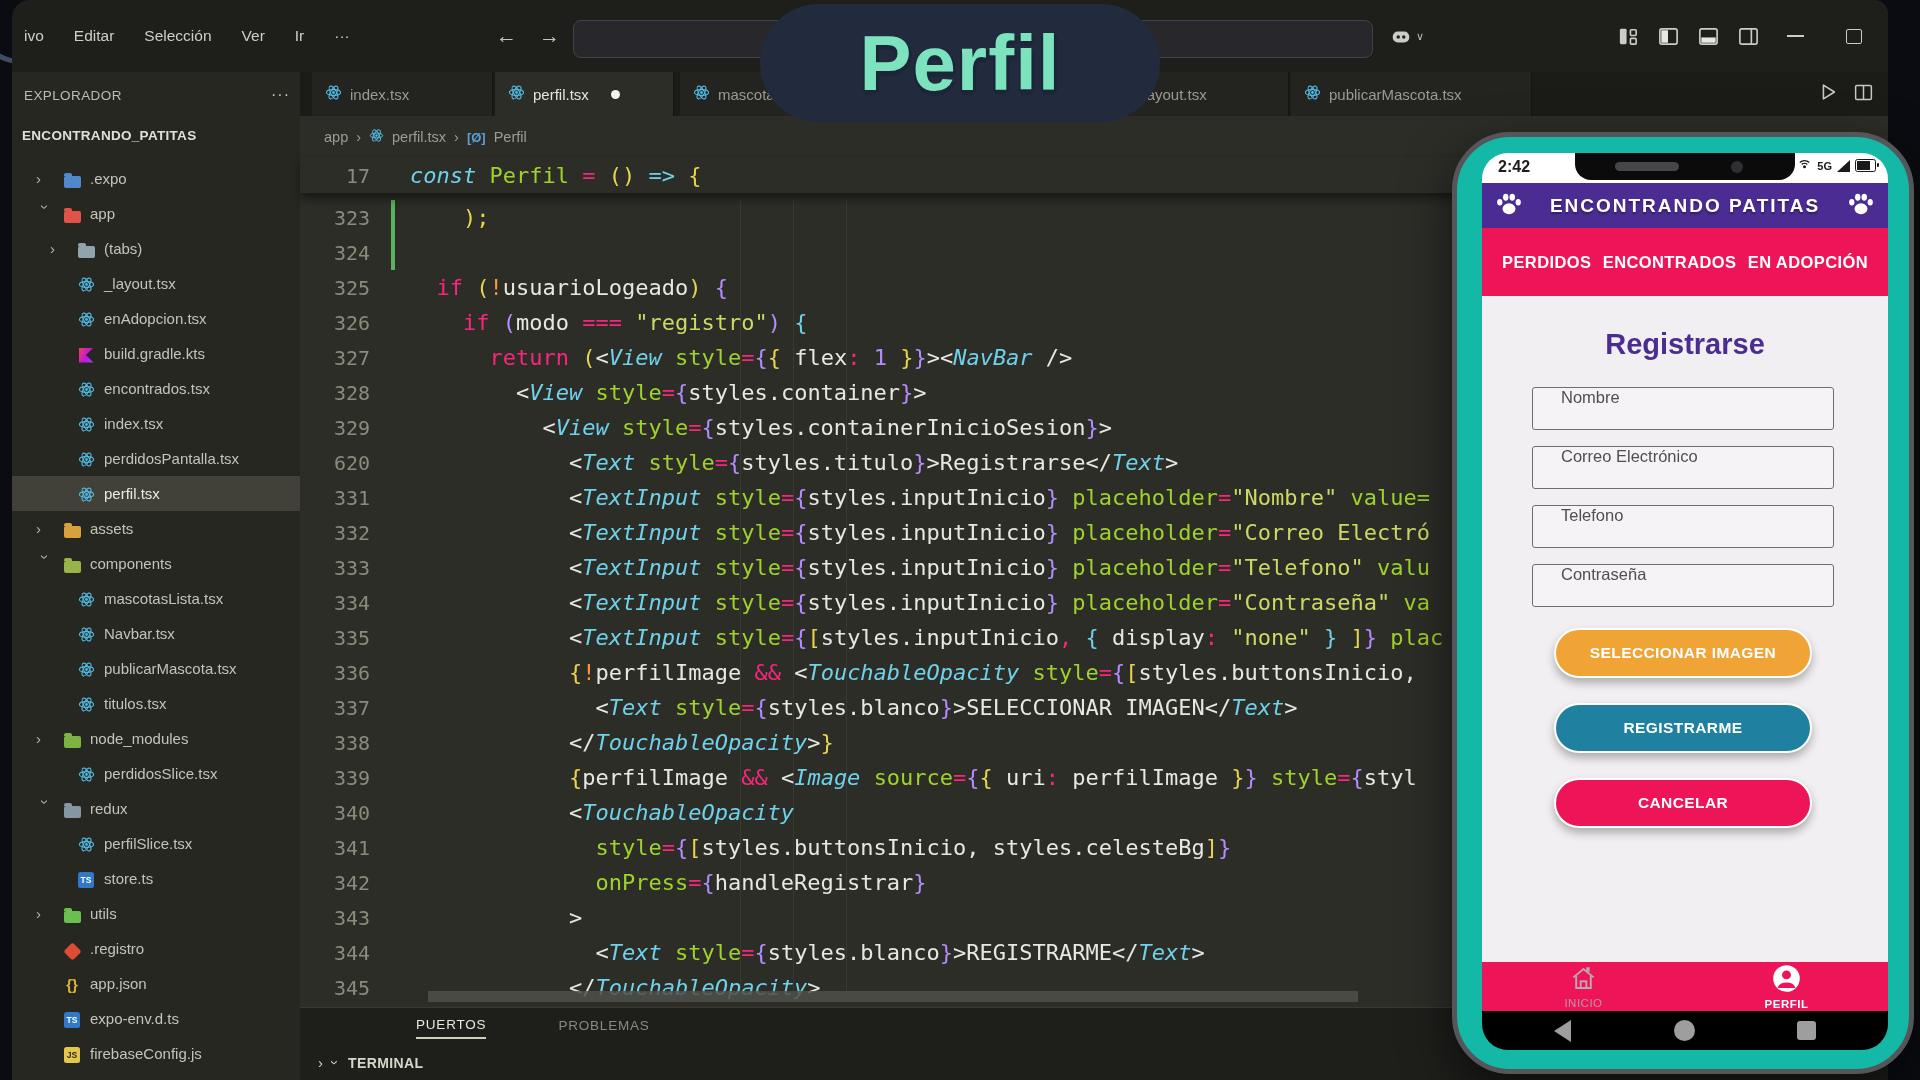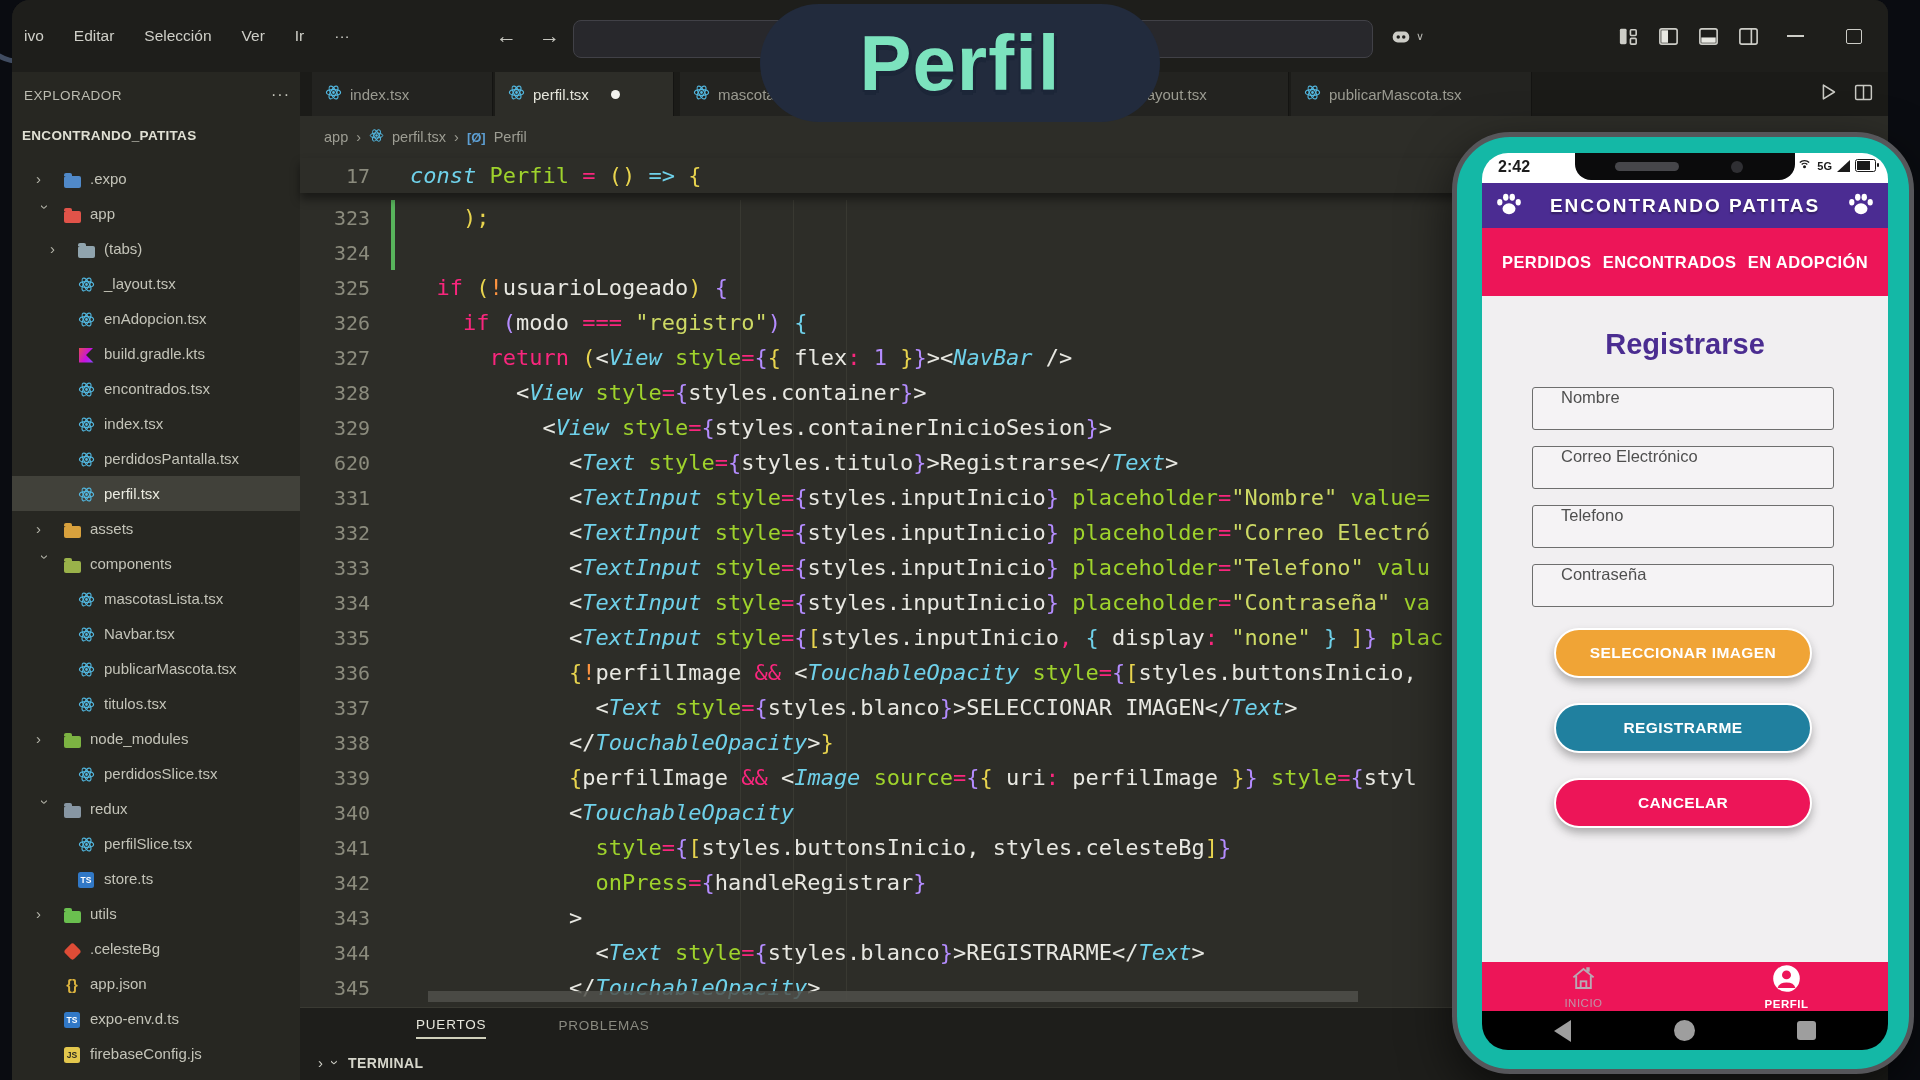--- a/index.html
+++ b/index.html
@@ -432,21 +432,21 @@
           <span class="xicon">
             <span class="fo" style="background:#6abf4f"></span>
           </span>
           <span>utils</span>
         </div>
         <div class="xrow" style="padding-left: 24px;">
           <span class="xarrow"></span>
           <span class="xicon">
             <span class="git"></span>
           </span>
-          <span>.celesteBg</span>
+          <span>.registro</span>
         </div>
         <div class="xrow" style="padding-left: 24px;">
           <span class="xarrow"></span>
           <span class="xicon">
             <span class="br">{}</span>
           </span>
           <span>app.json</span>
         </div>
         <div class="xrow" style="padding-left: 24px;">
           <span class="xarrow"></span>

